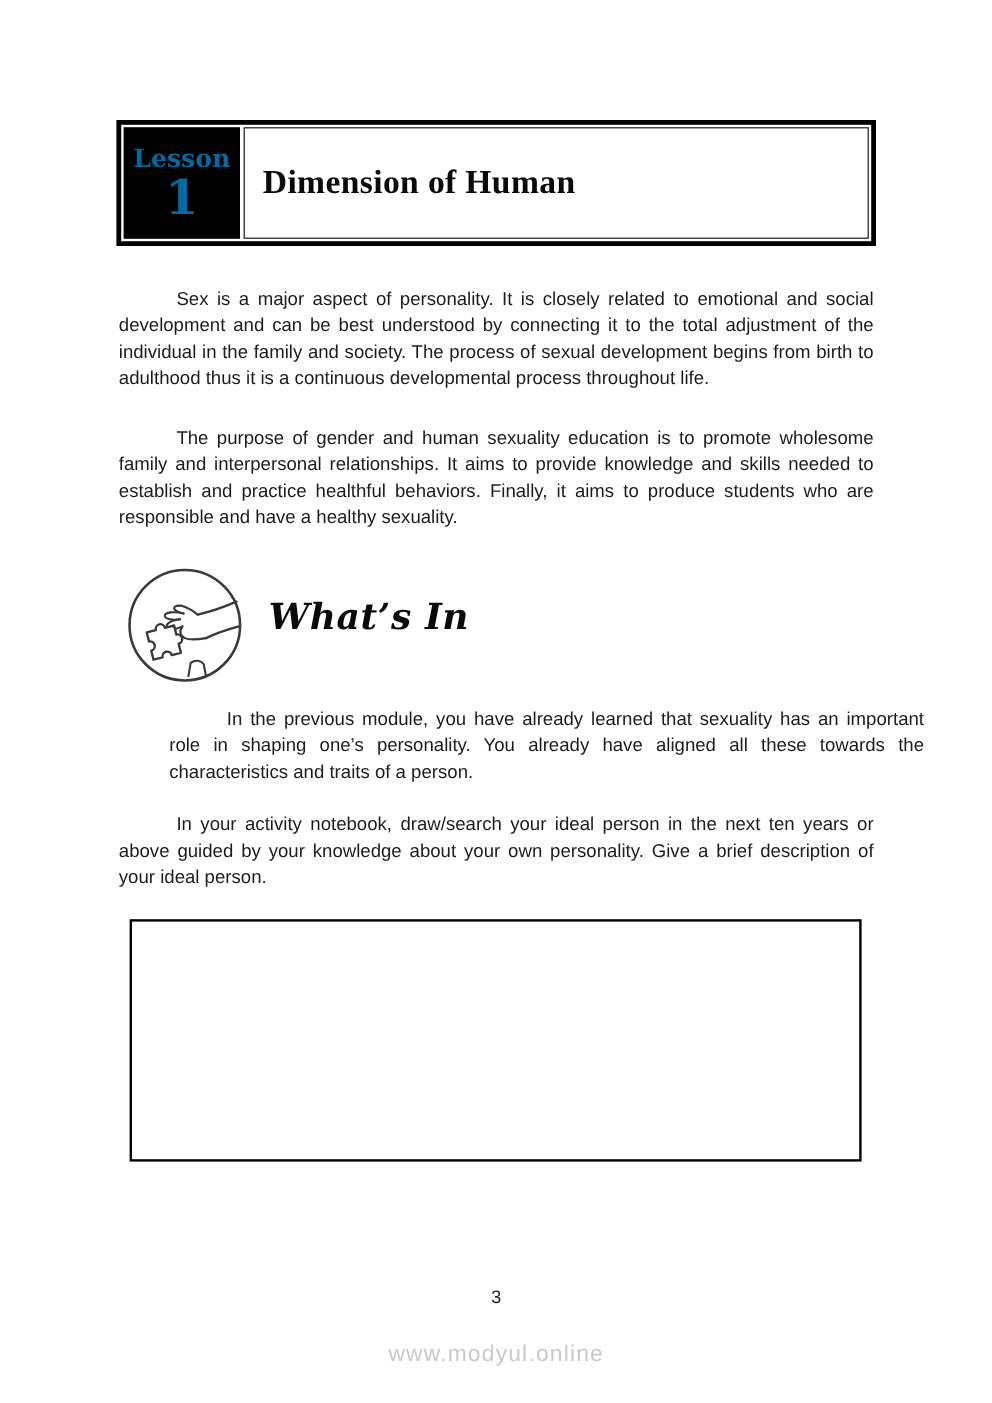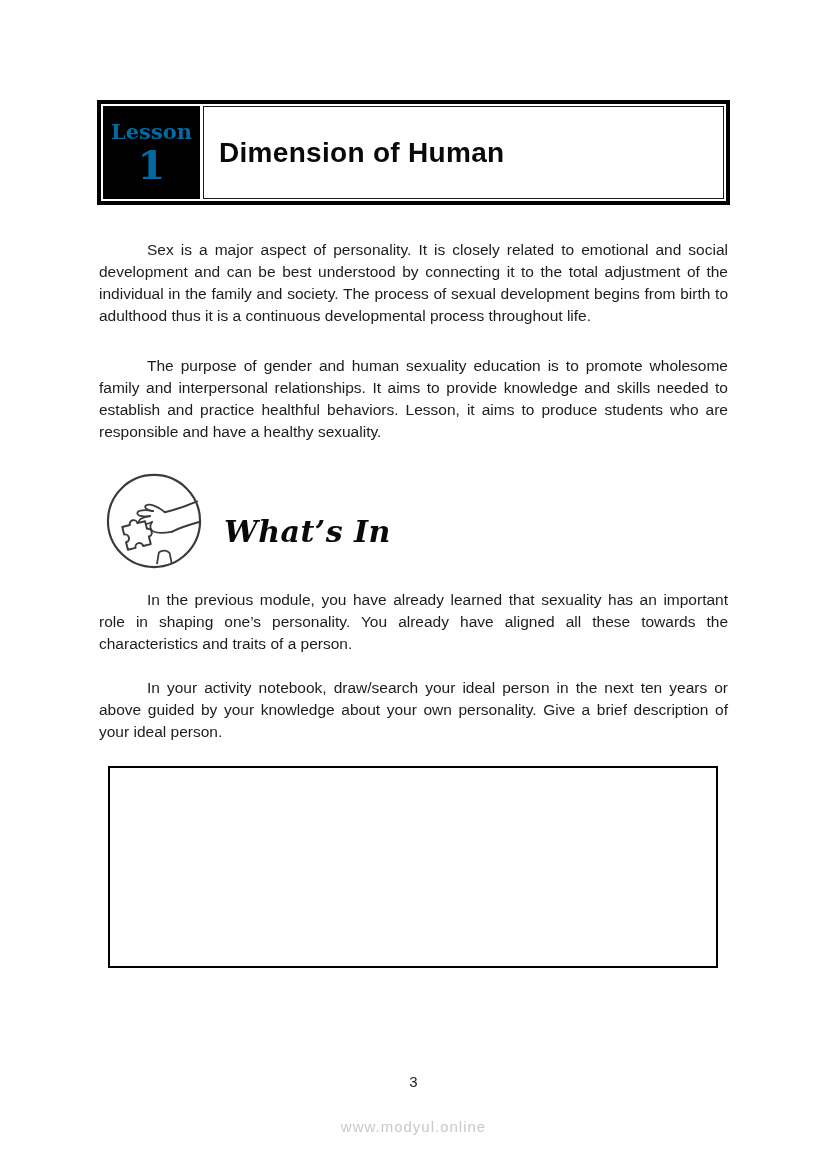--- a/index.html
+++ b/index.html
@@ -43,21 +43,21 @@
   .title-cell {
     flex: 1;
     border: 1px solid #1a1a1a;
     display: flex;
     flex-direction: column;
     justify-content: center;
     padding-left: 15px;
     background: #fff;
   }
   .title-line {
-    font-family: Liberation Sans, sans-serif;
+    font-family: Liberation Serif, serif;
     font-weight: bold;
     font-size: 28px;
     line-height: 41px;
     letter-spacing: 0.3px;
     color: #0a0a0a;
     white-space: nowrap;
   }
 
   
   .para {
@@ -65,39 +65,38 @@
     left: 99px;
     width: 629px;
     font-size: 15.5px;
     line-height: 22px;
     text-align: justify;
     text-indent: 48px;
     color: #1c1c1c;
   }
   .para-1 { top: 239px; }
   .para-2 { top: 355px; }
-  .para-3 { top: 589px; }
+  .para-3 { top: 589px; margin-left: 42px; }
   .para-4 { top: 677px; }
 
   
   .whats-in-icon {
     position: absolute;
     left: 105px; top: 472px;
     width: 98px; height: 98px;
   }
   .whats-in-heading {
     position: absolute;
     left: 224px; top: 497px;
     font-family: "DejaVu Serif", serif;
     font-style: italic;
     font-weight: bold;
     font-size: 30px;
     letter-spacing: 0.5px;
     color: #0a0a0a;
-    margin-top: 17px;
   }
 
   
   .draw-box {
     position: absolute;
     left: 108px; top: 766px;
     width: 610px; height: 202px;
     border: 2px solid #000;
     background: #fff;
   }
@@ -109,42 +108,42 @@
     width: 100%;
     text-align: center;
     font-size: 15px;
     color: #1c1c1c;
   }
   .watermark {
     position: absolute;
     left: 0; top: 1118px;
     width: 100%;
     text-align: center;
-    font-size: 15px;
+    font-size: 19px;
     letter-spacing: 1px;
     color: #c9c9c9;
   }
 </style>
 </head>
 <body>
 
 <div class="page">
 
   <div class="header-box">
     <div class="lesson-cell">
       <span class="lesson-label">Lesson</span>
       <span class="lesson-number">1</span>
     </div>
     <div class="title-cell">
       <span class="title-line">Dimension of Human</span>
     </div>
   </div>
 
   <p class="para para-1">Sex is a major aspect of personality. It is closely related to emotional and social development and can be best understood by connecting it to the total adjustment of the individual in the family and society. The process of sexual development begins from birth to adulthood thus it is a continuous developmental process throughout life.</p>
-  <p class="para para-2">The purpose of gender and human sexuality education is to promote wholesome family and interpersonal relationships. It aims to provide knowledge and skills needed to establish and practice healthful behaviors. Lesson, it aims to produce students who are responsible and have a healthy sexuality.</p>
+  <p class="para para-2">The purpose of gender and human sexuality education is to promote wholesome family and interpersonal relationships. It aims to provide knowledge and skills needed to establish and practice healthful behaviors. Finally, it aims to produce students who are responsible and have a healthy sexuality.</p>
 
   <div class="whats-in-icon">
     <svg viewBox="0 0 100 100" width="98" height="98" aria-hidden="true">
       <circle cx="50" cy="50" r="47" fill="#ffffff" stroke="#3a3a3a" stroke-width="2.2"></circle>
 
       <path d="M94 30 C 80 36, 70 39, 61 41" fill="none" stroke="#3a3a3a" stroke-width="2" stroke-linecap="round"></path>
       <path d="M96 51 C 85 54, 76 57, 68 61" fill="none" stroke="#3a3a3a" stroke-width="2" stroke-linecap="round"></path>
 
       <path d="M61 41 C 54 35, 46 32, 42 34 C 39 36, 43 39, 49 40" fill="none" stroke="#3a3a3a" stroke-width="1.8" stroke-linecap="round"></path>
       <path d="M49 40 C 41 38, 33 39, 33 42 C 33 45, 40 46, 46 45" fill="none" stroke="#3a3a3a" stroke-width="1.8" stroke-linecap="round"></path>

